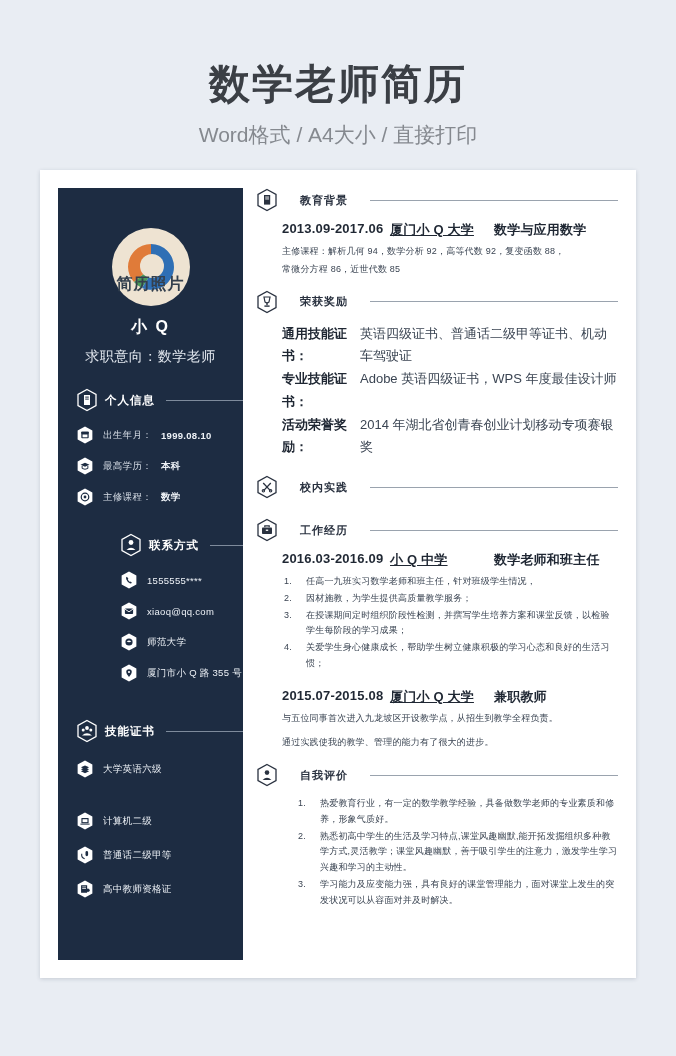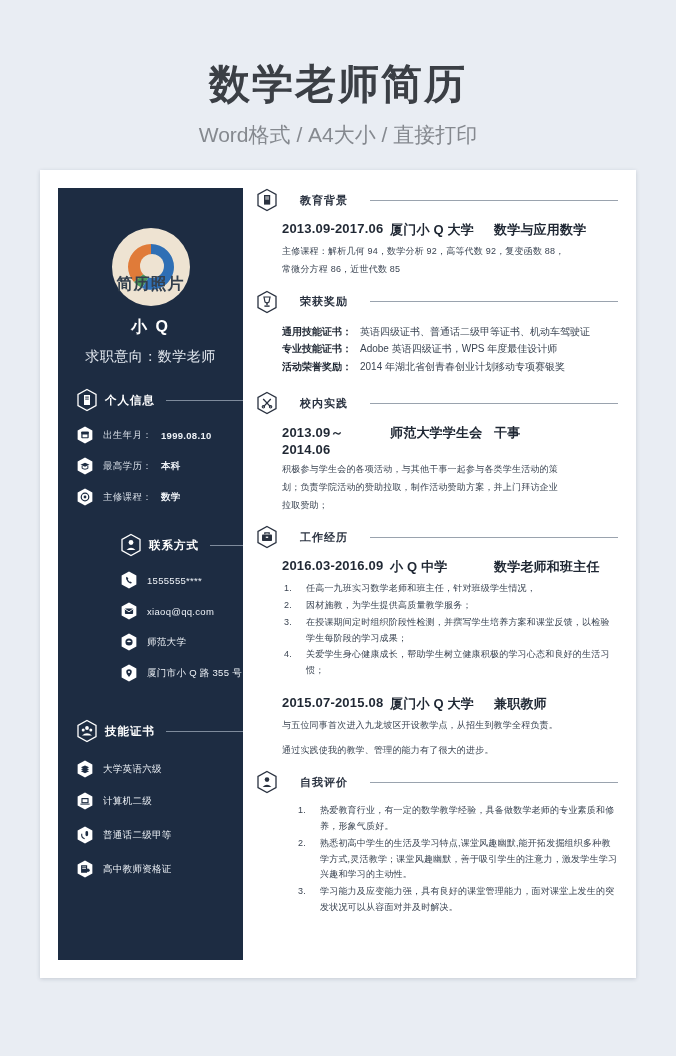--- a/index.html
+++ b/index.html
@@ -80,29 +80,29 @@
   .sec-head{display:flex;align-items:center;gap:22px;margin-bottom:9px;}
   .sec-title{font-size:11px;font-weight:bold;color:#2a3240;letter-spacing:1px;}
   .sec-rule{flex:1;height:1px;background:#9aa3ae;}
   .sec-body{padding-left:26px;}
 
   .entry-head{
     display:flex;font-size:13px;font-weight:bold;color:#1f2733;
     margin-bottom:5px;letter-spacing:.2px;
   }
   .eh-date{width:108px;}
-  .eh-org{width:104px;}
+  .eh-org{width:104px;text-decoration:underline;}
   .eh-role{flex:1;}
 
   .para{
     font-size:9px;color:#3a4452;line-height:1.75;letter-spacing:.2px;
     margin:0 0 2px 0;
   }
   .kv-list{margin:0;}
-  .kv-row{display:flex;font-size:10px;line-height:1.75;color:#3a4452;}
+  .kv-row{display:flex;font-size:13px;line-height:1.75;color:#3a4452;}
   .kv-key{font-weight:bold;color:#1f2733;width:78px;flex-shrink:0;}
   .kv-val{flex:1;}
 
   ol.num{margin:0;padding-left:0;list-style:none;counter-reset:n;}
   ol.num li{
     counter-increment:n;position:relative;padding-left:24px;
     font-size:9px;color:#3a4452;line-height:1.75;margin-bottom:1px;
     letter-spacing:.2px;
   }
   ol.num li:before{
@@ -234,21 +234,21 @@
           <path d="M11 1.5 L20 6.5 L20 17.5 L11 22.5 L2 17.5 L2 6.5 Z" fill="none" stroke="#ffffff" stroke-width="1.3"></path>
           <circle cx="11" cy="9" r="1.9" fill="#ffffff"></circle>
           <circle cx="7.2" cy="11" r="1.5" fill="#ffffff"></circle>
           <circle cx="14.8" cy="11" r="1.5" fill="#ffffff"></circle>
           <path d="M6 16.5 Q11 11.8 16 16.5 Z" fill="#ffffff"></path>
         </svg>
         <span class="side-section-title">技能证书</span>
         <span class="side-rule"></span>
       </div>
       <div class="side-rows" style="margin-top:16px;">
-        <div class="side-row" style="margin-bottom:12px;">
+        <div class="side-row" style="margin-bottom:32px;">
           <svg class="hexw small" viewBox="0 0 22 24">
             <path d="M11 1.5 L20 6.5 L20 17.5 L11 22.5 L2 17.5 L2 6.5 Z" fill="#ffffff"></path>
             <path d="M6 10 L11 7.6 L16 10 L11 12.4 Z" fill="#1d2c42"></path>
             <path d="M6 12.4 L11 10 L16 12.4 L11 14.8 Z" fill="#1d2c42"></path>
             <path d="M6 14.8 L11 12.4 L16 14.8 L11 17.2 Z" fill="#1d2c42"></path>
           </svg>
           <span class="side-row-single">大学英语六级</span>
         </div>
         <div class="side-row" style="margin-bottom:14px;">
           <svg class="hexw small" viewBox="0 0 22 24">
@@ -341,30 +341,20 @@
         <svg width="22" height="24" viewBox="0 0 22 24">
           <path d="M11 1.5 L20 6.5 L20 17.5 L11 22.5 L2 17.5 L2 6.5 Z" fill="none" stroke="#2a3240" stroke-width="1.3"></path>
           <path d="M7.2 8 L14.4 15.6" stroke="#2a3240" stroke-width="1.3" fill="none"></path>
           <path d="M14.8 8 L7.6 15.6" stroke="#2a3240" stroke-width="1.3" fill="none"></path>
           <circle cx="7.4" cy="15.8" r="1.2" fill="none" stroke="#2a3240" stroke-width="1.1"></circle>
           <circle cx="14.6" cy="15.8" r="1.2" fill="none" stroke="#2a3240" stroke-width="1.1"></circle>
         </svg>
         <span class="sec-title">校内实践</span>
         <span class="sec-rule"></span>
       </div>
-      <div class="sec-body">
-        <div class="entry-head">
-          <span class="eh-date">2013.09～2014.06</span>
-          <span class="eh-org">师范大学学生会</span>
-          <span class="eh-role">干事</span>
-        </div>
-        <p class="para">积极参与学生会的各项活动，与其他干事一起参与各类学生活动的策</p>
-        <p class="para">划；负责学院活动的赞助拉取，制作活动赞助方案，并上门拜访企业</p>
-        <p class="para">拉取赞助；</p>
-      </div>
     </div>
 
     <div class="gap-sm"></div>
 
     <div class="sec">
       <div class="sec-head">
         <svg width="22" height="24" viewBox="0 0 22 24">
           <path d="M11 1.5 L20 6.5 L20 17.5 L11 22.5 L2 17.5 L2 6.5 Z" fill="none" stroke="#2a3240" stroke-width="1.3"></path>
           <rect x="6" y="9.4" width="10" height="6.6" rx="0.8" fill="#2a3240"></rect>
           <path d="M8.8 9.2 L8.8 7.8 L13.2 7.8 L13.2 9.2" fill="none" stroke="#2a3240" stroke-width="1.2"></path>

